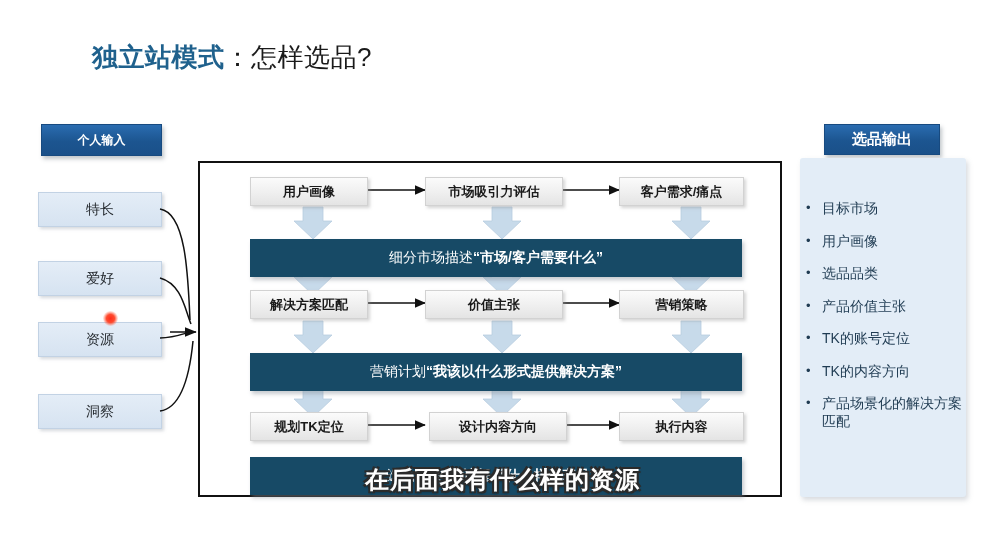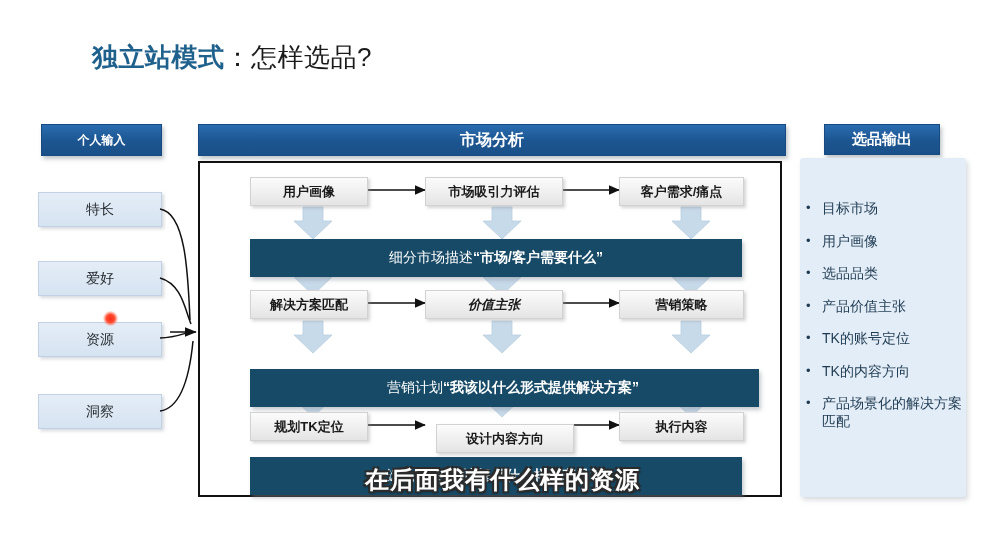--- a/index.html
+++ b/index.html
@@ -133,21 +133,20 @@
       <path d="M160,209 C186,213 188,275 190,320"></path>
       <path d="M160,278 C182,284 185,310 191,324"></path>
       <path d="M160,338 C172,338 180,335 190,332"></path>
       <path d="M160,411 C182,408 190,372 193,341"></path>
       <path d="M170,332 L196,332" marker-end="url(#ah)"></path>
     </g>
   </svg>
 
   <div id="cursor"></div>
 
-  <div class="pill" id="pill-center">市场分析</div>
 
   <div id="flowbox">
 
     <svg class="overlay" style="width:584px;height:336px;" viewBox="0 0 584 336">
       <defs>
         <marker id="ah2" markerWidth="8" markerHeight="8" refX="6.5" refY="3" orient="auto">
           <path d="M0,0 L7,3 L0,6 z" fill="#111111"></path>
         </marker>
       </defs>
       <g stroke="#111111" stroke-width="1.6" fill="none">
@@ -185,30 +184,30 @@
     <div class="gbox" style="left:50px;top:14px;width:116px;">用户画像</div>
     <div class="gbox" style="left:225px;top:14px;width:136px;">市场吸引力评估</div>
     <div class="gbox" style="left:419px;top:14px;width:123px;">客户需求/痛点</div>
 
     <div class="dbar" style="top:76px;">
       <span class="lead">细分市场描述</span>
         <b>“市场/客户需要什么”</b>
     </div>
 
     <div class="gbox" style="left:50px;top:127px;width:116px;">解决方案匹配</div>
-    <div class="gbox" style="left:225px;top:127px;width:136px;font-style:italic;">价值主张</div>
+    <div class="gbox" style="left:225px;top:127px;width:136px;">价值主张</div>
     <div class="gbox" style="left:419px;top:127px;width:123px;">营销策略</div>
 
-    <div class="dbar" style="top:206px;padding-left:17px;">
+    <div class="dbar" style="top:190px;">
       <span class="lead">营销计划</span>
         <b>“我该以什么形式提供解决方案”</b>
     </div>
 
     <div class="gbox" style="left:50px;top:249px;width:116px;">规划TK定位</div>
-    <div class="gbox" style="left:236px;top:249px;width:136px;margin-top:12px;">设计内容方向</div>
+    <div class="gbox" style="left:229px;top:249px;width:136px;">设计内容方向</div>
     <div class="gbox" style="left:419px;top:249px;width:123px;">执行内容</div>
 
     <div class="dbar" style="top:294px;">
       <span class="lead">选品决策</span>
         <b>“我该提供什么样的产品?”</b>
     </div>
   </div>
 
   <div class="pill" id="pill-right">选品输出</div>
   <div id="outpanel"></div>

